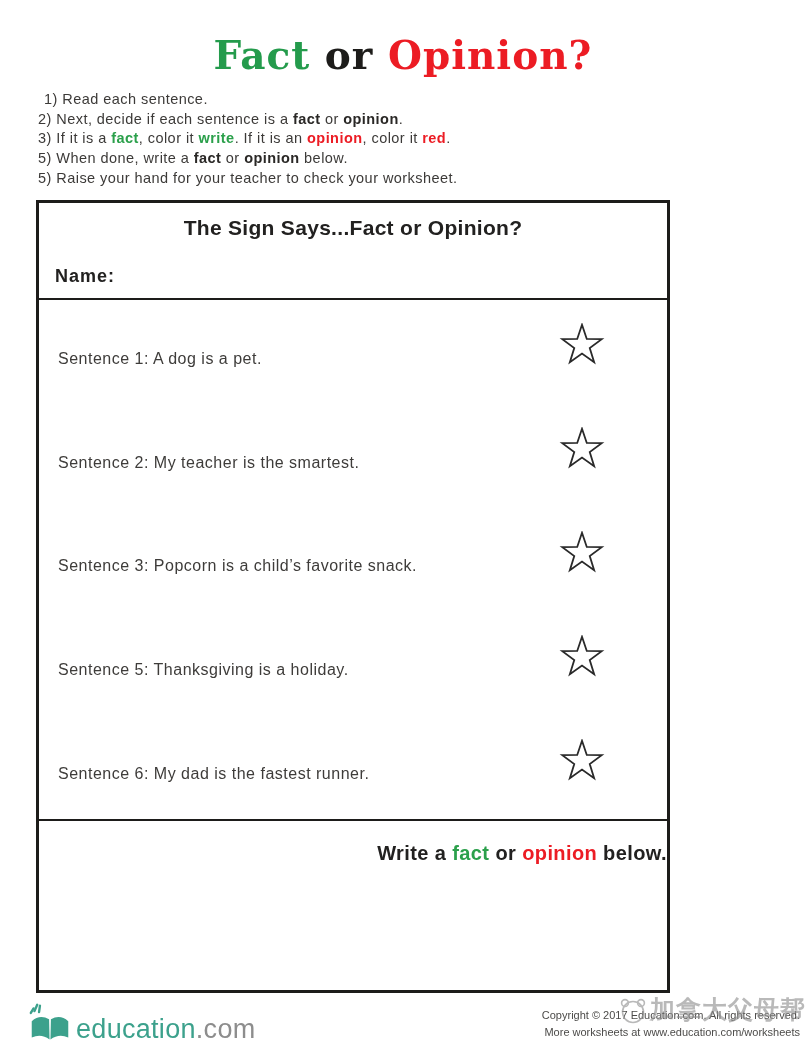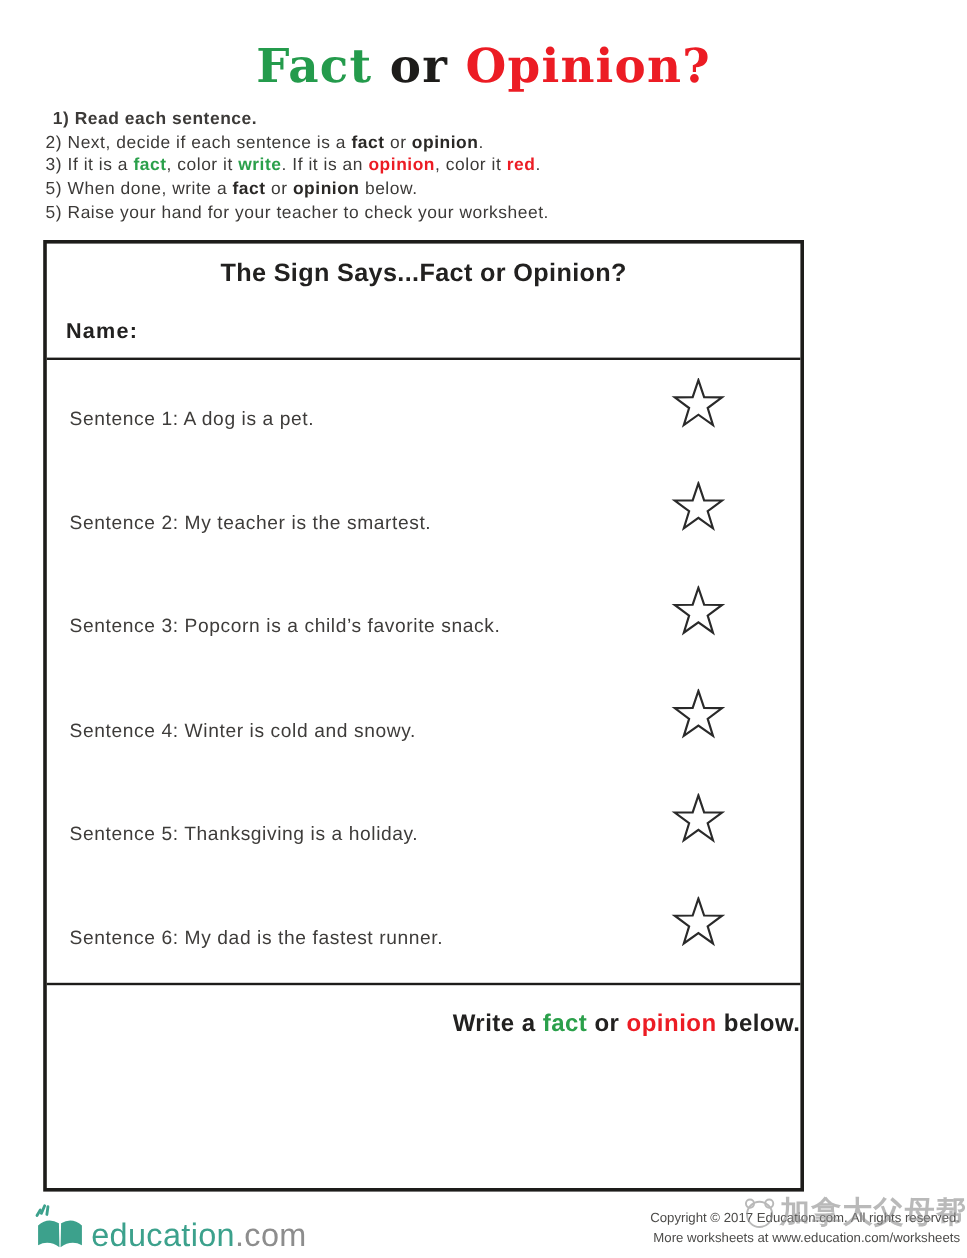--- a/index.html
+++ b/index.html
@@ -13,21 +13,21 @@
     font-family:"DejaVu Serif",serif;font-weight:bold;font-size:39px;letter-spacing:1px;
   }
   .c-green{color:#249b4c;}
   .c-red{color:#ec1c24;}
   .c-ink{color:#1d1c1a;}
   
   .instructions{
     margin:12px 0 0 38px;font-size:14.5px;line-height:19.7px;
     letter-spacing:.45px;color:#3c3a38;
   }
-  .ins-first{padding-left:6px;font-weight:bold;}
+  .ins-first{padding-left:6px;}
   .instructions b{color:#2a2826;}
   .g{color:#2ba04b;font-weight:bold;}
   .r{color:#ec1c24;font-weight:bold;}
   
   .box{
     position:absolute;left:36px;top:200px;width:634px;height:793px;
     border:3px solid #1d1c1a;box-sizing:border-box;background:#fff;
   }
   .box-header{position:relative;height:95px;border-bottom:2px solid #1d1c1a;}
   .box-title{
@@ -102,26 +102,20 @@
             <polygon points="25,2 30.3,17.7 46.9,17.9 33.6,27.8 38.5,43.6 25,34 11.5,43.6 16.4,27.8 3.1,17.9 19.7,17.7" fill="none" stroke="#2a2a2a" stroke-width="2" stroke-linejoin="miter"></polygon>
           </svg>
       </div>
       <div class="sentence-row">
         <span class="sentence-text">Sentence 3: Popcorn is a child’s favorite snack.</span>
         <svg class="star" width="46" height="45" viewBox="0 0 50 50">
             <polygon points="25,2 30.3,17.7 46.9,17.9 33.6,27.8 38.5,43.6 25,34 11.5,43.6 16.4,27.8 3.1,17.9 19.7,17.7" fill="none" stroke="#2a2a2a" stroke-width="2" stroke-linejoin="miter"></polygon>
           </svg>
       </div>
       <div class="sentence-row">
-        <span class="sentence-text">Sentence 4: Winter is cold and snowy.</span>
-        <svg class="star" width="46" height="45" viewBox="0 0 50 50">
-            <polygon points="25,2 30.3,17.7 46.9,17.9 33.6,27.8 38.5,43.6 25,34 11.5,43.6 16.4,27.8 3.1,17.9 19.7,17.7" fill="none" stroke="#2a2a2a" stroke-width="2" stroke-linejoin="miter"></polygon>
-          </svg>
-      </div>
-      <div class="sentence-row">
         <span class="sentence-text">Sentence 5: Thanksgiving is a holiday.</span>
         <svg class="star" width="46" height="45" viewBox="0 0 50 50">
             <polygon points="25,2 30.3,17.7 46.9,17.9 33.6,27.8 38.5,43.6 25,34 11.5,43.6 16.4,27.8 3.1,17.9 19.7,17.7" fill="none" stroke="#2a2a2a" stroke-width="2" stroke-linejoin="miter"></polygon>
           </svg>
       </div>
       <div class="sentence-row">
         <span class="sentence-text">Sentence 6: My dad is the fastest runner.</span>
         <svg class="star" width="46" height="45" viewBox="0 0 50 50">
             <polygon points="25,2 30.3,17.7 46.9,17.9 33.6,27.8 38.5,43.6 25,34 11.5,43.6 16.4,27.8 3.1,17.9 19.7,17.7" fill="none" stroke="#2a2a2a" stroke-width="2" stroke-linejoin="miter"></polygon>
           </svg>

